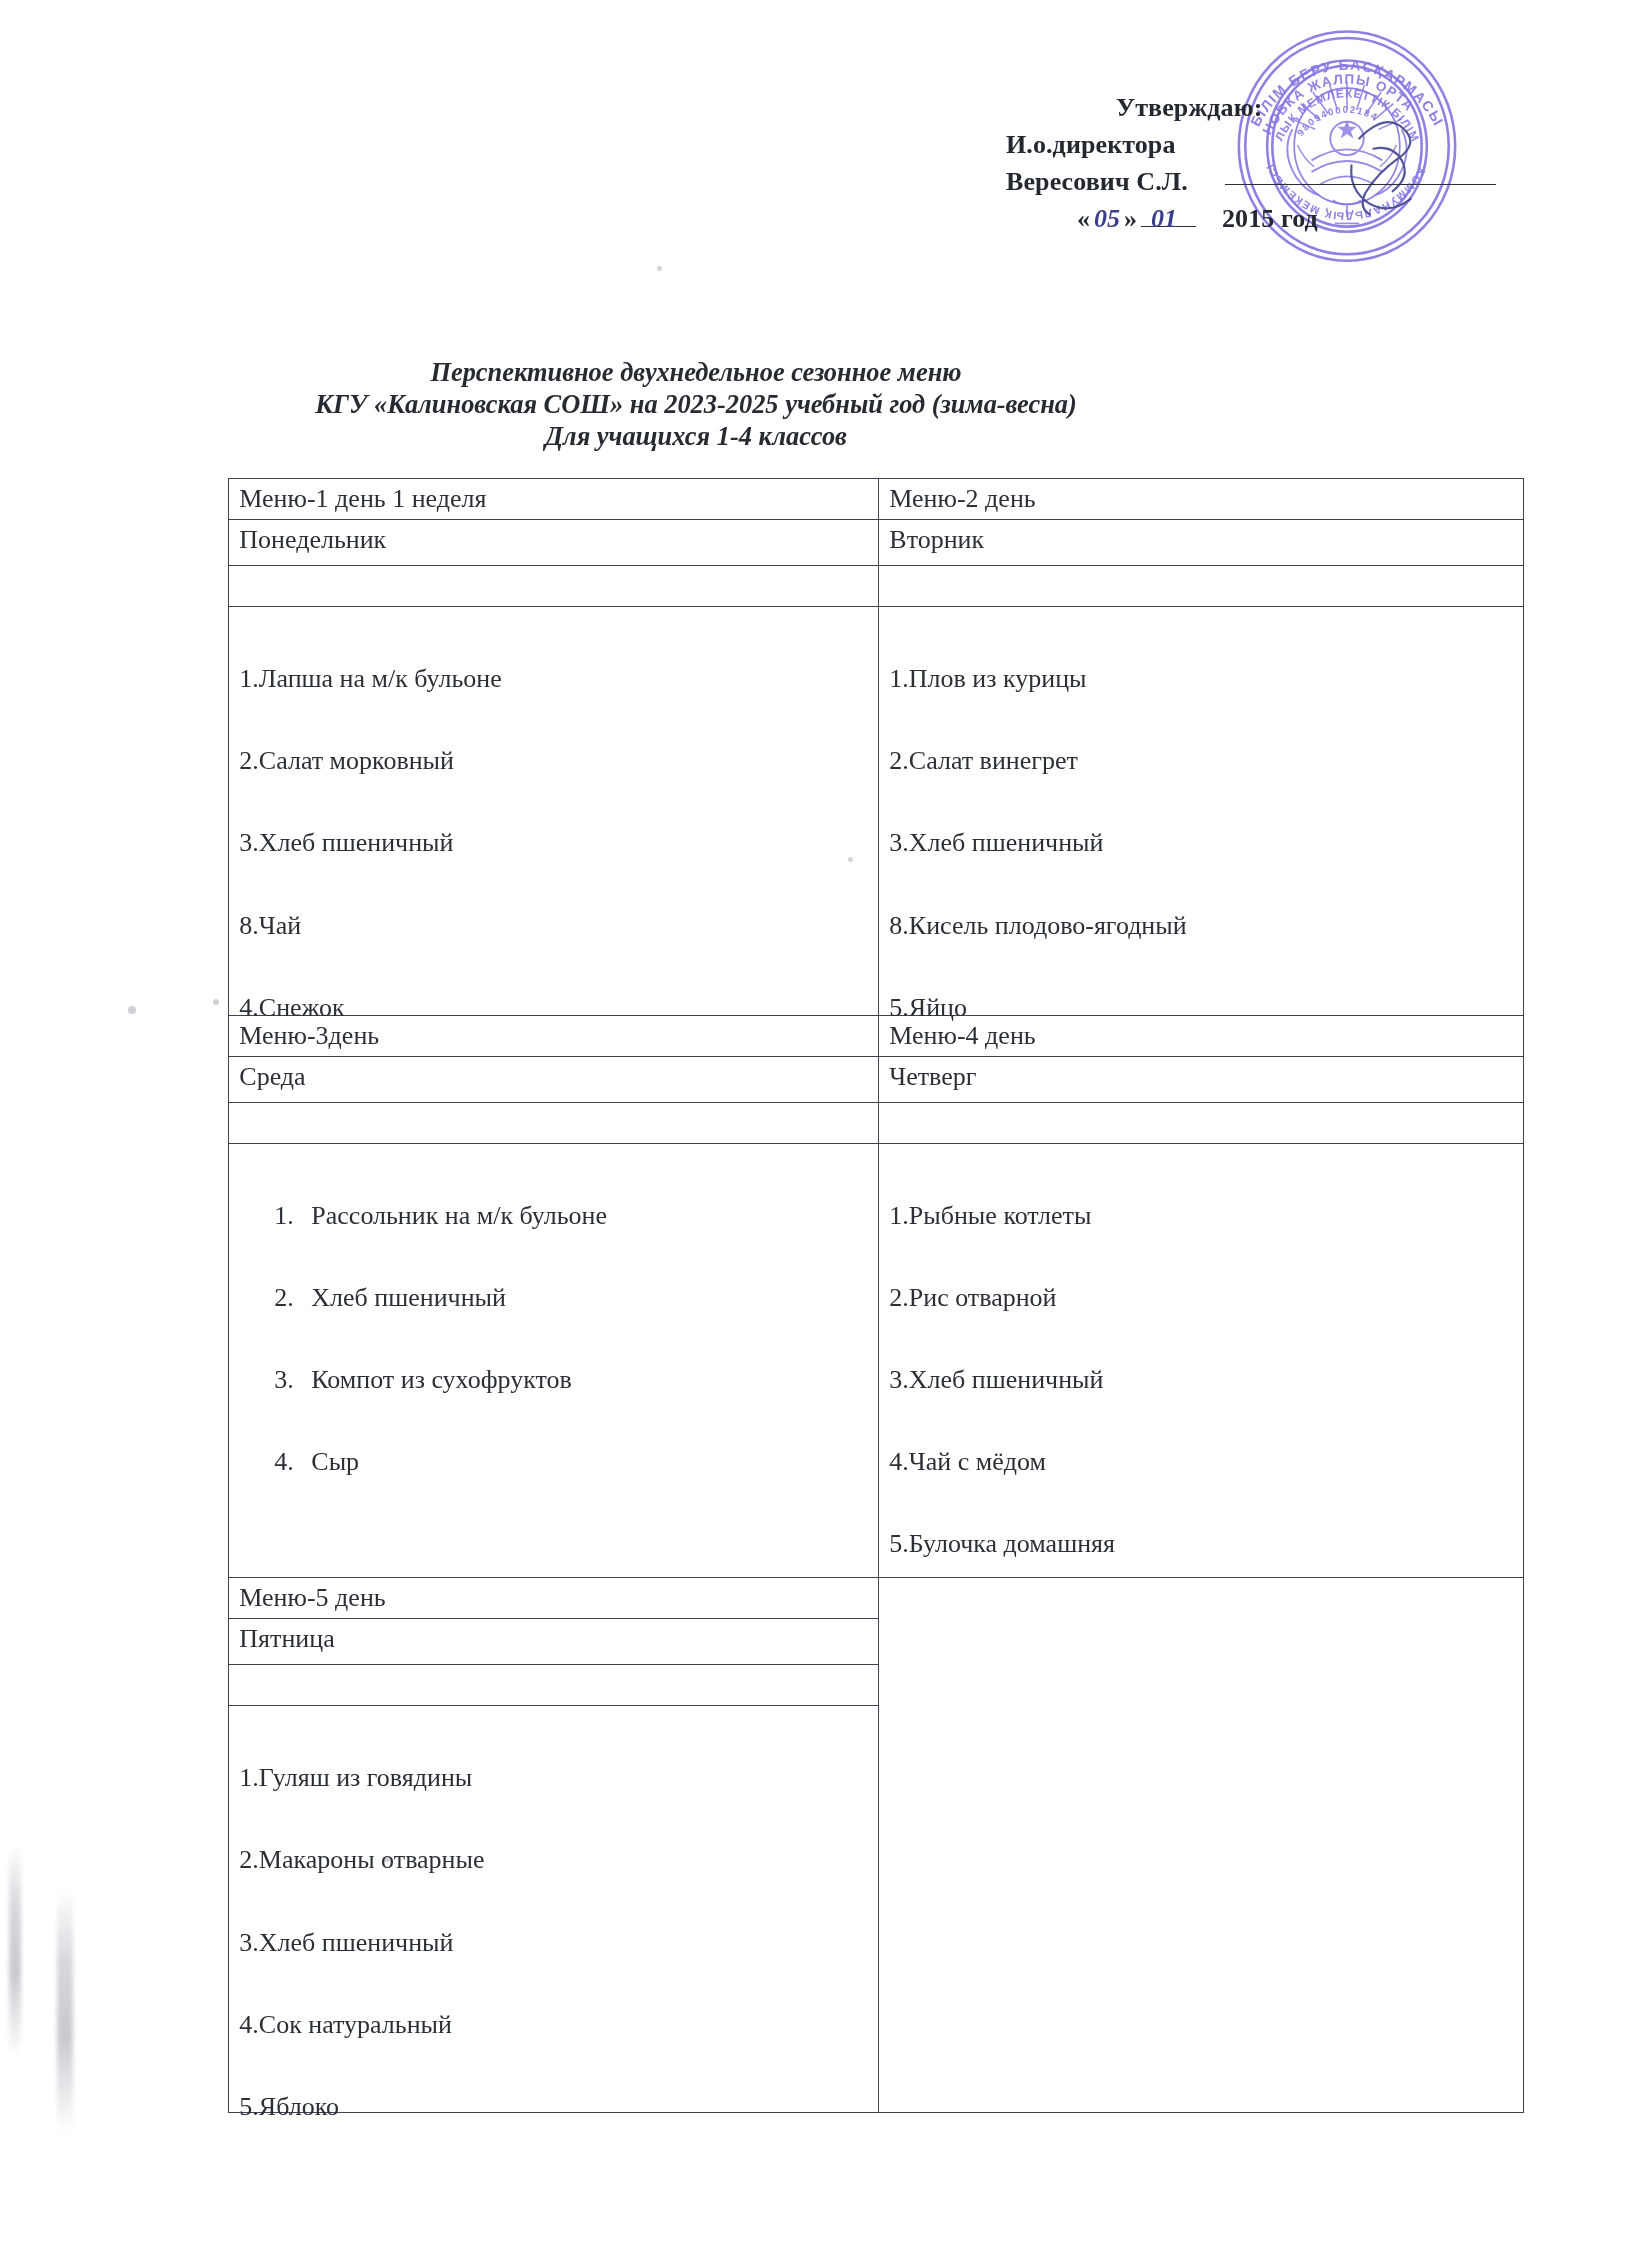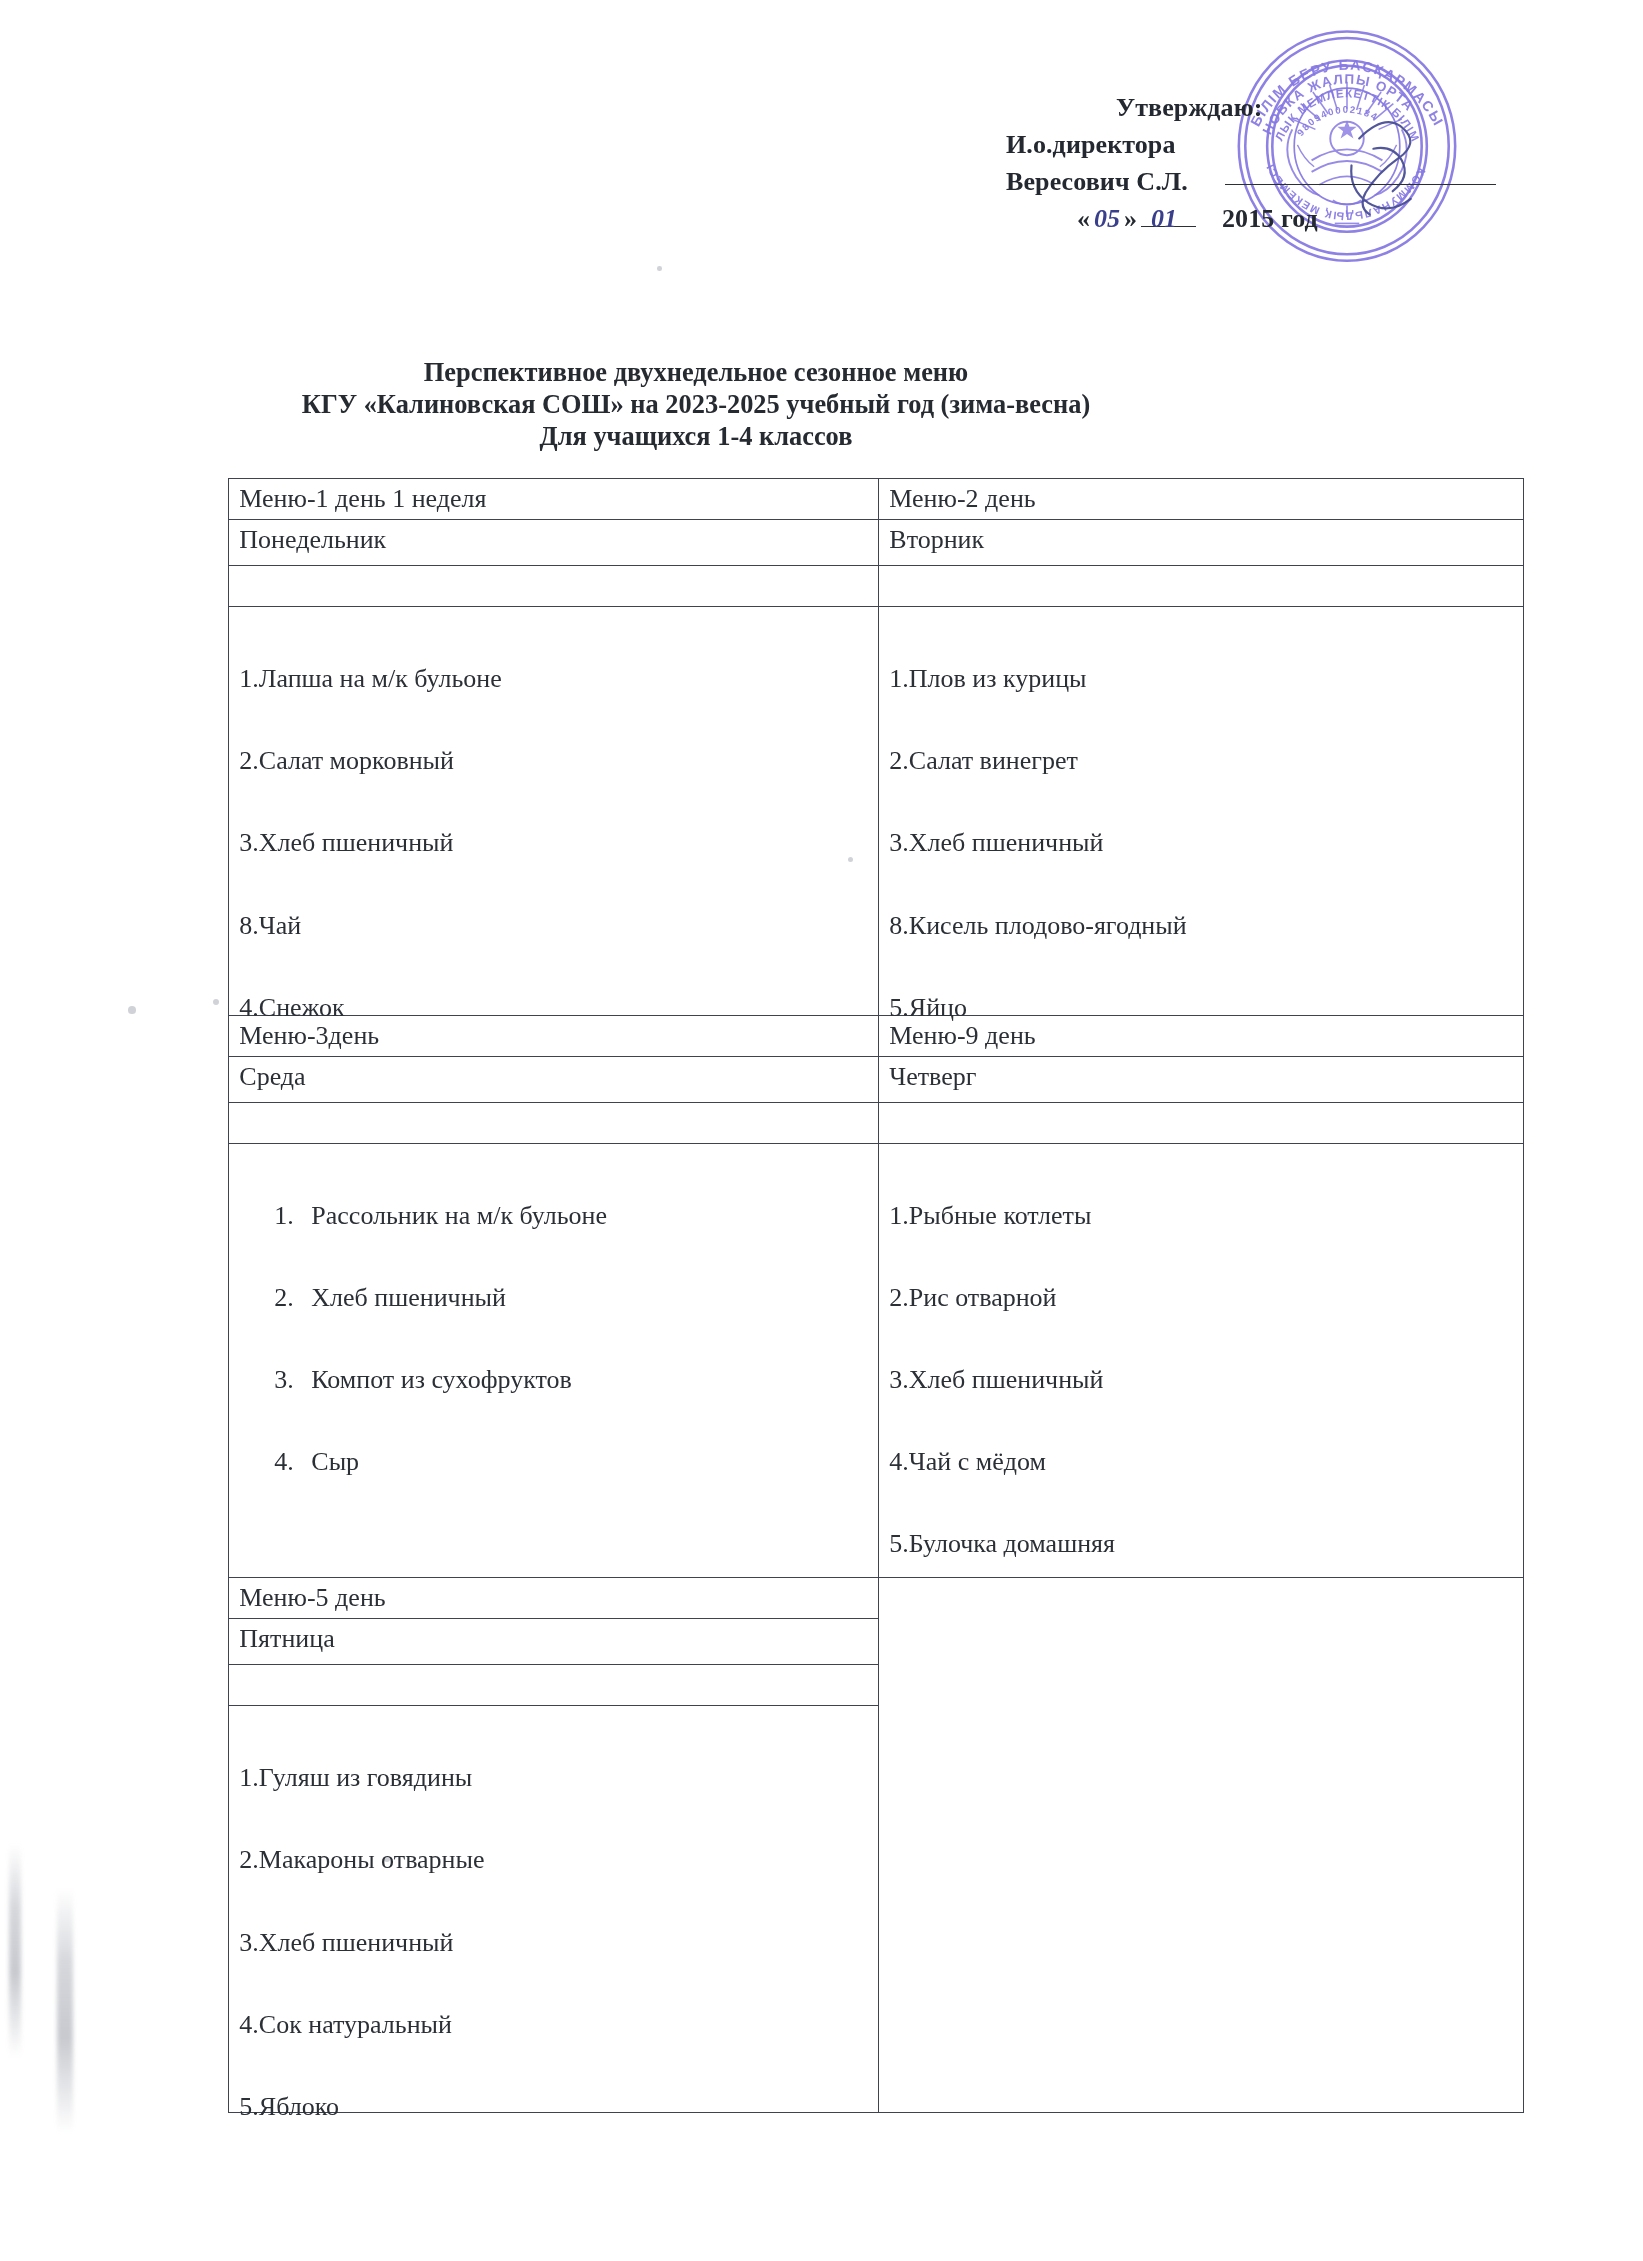--- a/index.html
+++ b/index.html
@@ -85,20 +85,21 @@
   .doc-titles {
     position: absolute;
     left: 0;
     top: 356px;
     width: 1392px;
     text-align: center;
     font-weight: bold;
     font-size: 26.4px;
     line-height: 1.22;
     color: #262a31;
+    font-style: italic;
   }
   .doc-titles .t-line { display: block; white-space: nowrap; }
 
   
   .menu-table {
     position: absolute;
     left: 228px;
     top: 478px;
     width: 1294px;
     border-collapse: collapse;
@@ -307,21 +308,21 @@
             </ul>
           </div>
         </td>
       </tr>
 
       <tr class="row-title">
         <td>
           <div class="cell-pad cell-title">Меню-3день</div>
         </td>
         <td>
-          <div class="cell-pad cell-title">Меню-9 день</div>
+          <div class="cell-pad cell-title">Меню-4 день</div>
         </td>
       </tr>
       <tr class="row-day">
         <td>
           <div class="cell-pad cell-day">Среда</div>
         </td>
         <td>
           <div class="cell-pad cell-day">Четверг</div>
         </td>
       </tr>

